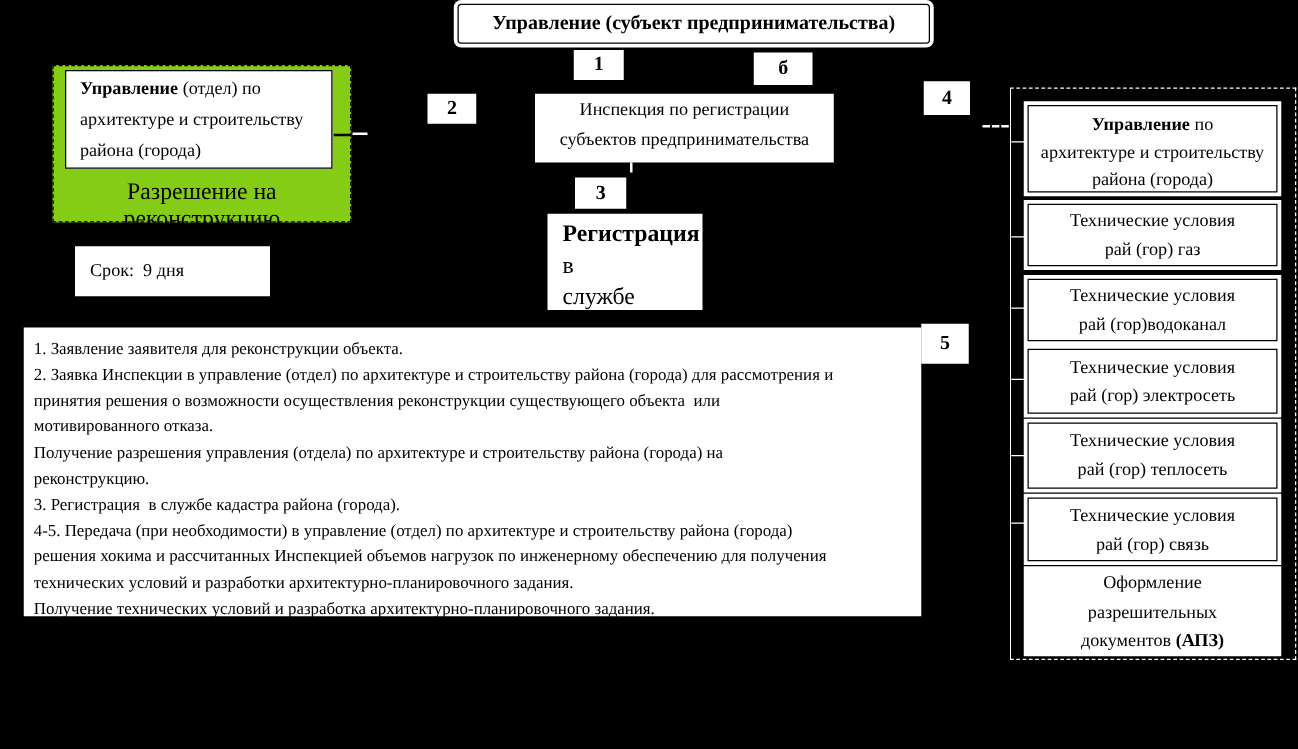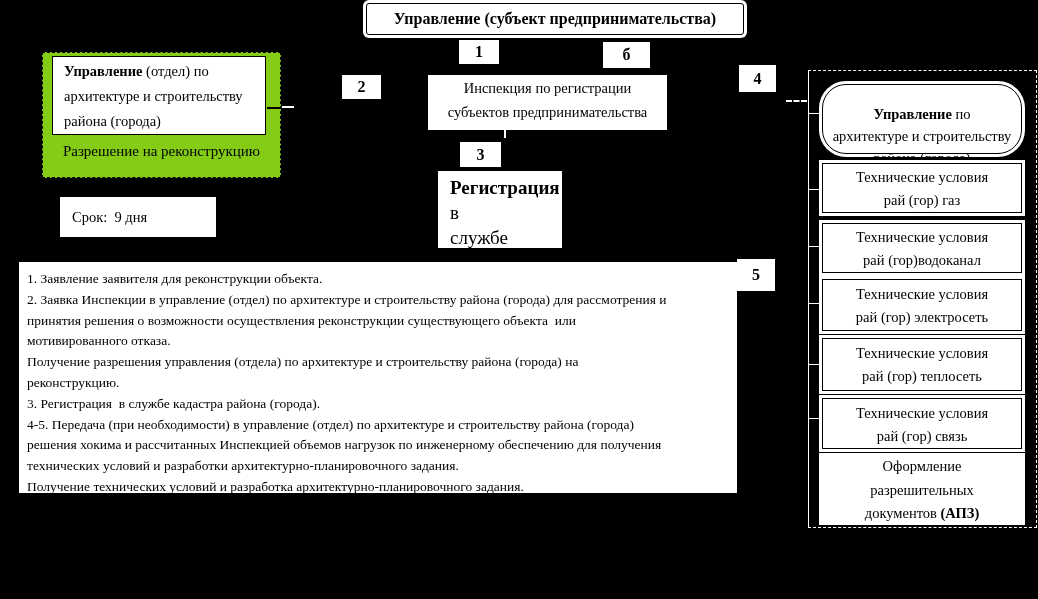--- a/index.html
+++ b/index.html
@@ -40,21 +40,21 @@
   <div class="abs wline" style="left:504px;top:130px;width:2px;height:8px;"></div>
 
   <div class="abs plain pre" style="left:438px;top:171px;width:124px;height:77px;font-size:19px;line-height:25px;padding:4px 0 0 12px;"><b>Регистрация</b><span>  в
 службе кадастра
 района (города)</span></div>
 
   <div class="abs" style="left:42px;top:52px;width:239px;height:126px;background:#84cc16;border:1px dashed #000;">
     <div class="abs wbox pre" style="left:9px;top:3px;width:214px;height:79px;box-shadow:none;font-size:14.5px;line-height:25px;padding:2px 4px 0 11px;"><b>Управление</b><span> (отдел) по
 архитектуре и строительству
 района (города)</span></div>
-    <div class="abs ctr" style="left:0;top:90px;width:100%;font-size:15px;">Разрешение на реконструкцию</div>
+    <div class="abs ctr" style="left:0;top:90px;width:100%;font-size:19px;">Разрешение на реконструкцию</div>
     <div class="abs bline" style="left:224px;top:54px;width:14px;height:2px;"></div>
   </div>
   <div class="abs wline" style="left:282px;top:106px;width:12px;height:2px;"></div>
 
   <div class="abs plain" style="left:60px;top:197px;width:156px;height:40px;font-size:14.5px;line-height:40px;padding-left:12px;white-space:pre;">Срок:  9 дня</div>
 
   <div class="abs plain" style="left:19px;top:262px;width:718px;height:231px;font-size:13.5px;line-height:20.8px;padding:7px 2px 0 8px;white-space:pre-wrap;font-family:Liberation Serif, serif;">1. Заявление заявителя для реконструкции объекта.
 2. Заявка Инспекции в управление (отдел) по архитектуре и строительству района (города) для рассмотрения и
 принятия решения о возможности осуществления реконструкции существующего объекта  или
 мотивированного отказа.
@@ -71,21 +71,21 @@
 свидетельства службы кадастра района (города) о регистрации.</div>
 
   <div class="abs dashedPanel" style="left:808px;top:70px;width:229px;height:458px;">
     <div class="abs tick" style="top:42px;"></div>
     <div class="abs tick" style="top:118px;"></div>
     <div class="abs tick" style="top:175px;"></div>
     <div class="abs tick" style="top:232px;"></div>
     <div class="abs tick" style="top:293px;"></div>
     <div class="abs tick" style="top:347px;"></div>
 
-    <div class="abs wbox ctr pre" style="left:13px;top:13px;width:200px;height:70px;font-size:14.5px;line-height:22px;padding-top:18px;border-radius:24px;"><b>Управление</b><span> по
+    <div class="abs wbox ctr pre" style="left:13px;top:13px;width:200px;height:70px;font-size:14.5px;line-height:22px;padding-top:4px;"><b>Управление</b><span> по
 архитектуре и строительству
 района (города)</span></div>
 
     <div class="abs wbox ctr pre" style="left:13px;top:92px;width:200px;height:50px;font-size:14.5px;line-height:23px;padding-top:2px;">Технические условия
 рай (гор) газ</div>
     <div class="abs wbox ctr pre" style="left:13px;top:152px;width:200px;height:50px;font-size:14.5px;line-height:23px;padding-top:2px;">Технические условия
 рай (гор)водоканал</div>
     <div class="abs wbox ctr pre" style="left:13px;top:208px;width:200px;height:52px;font-size:14.5px;line-height:23px;padding-top:3px;">Технические условия
 рай (гор) электросеть</div>
     <div class="abs wbox ctr pre" style="left:13px;top:267px;width:200px;height:53px;font-size:14.5px;line-height:23px;padding-top:3px;">Технические условия

